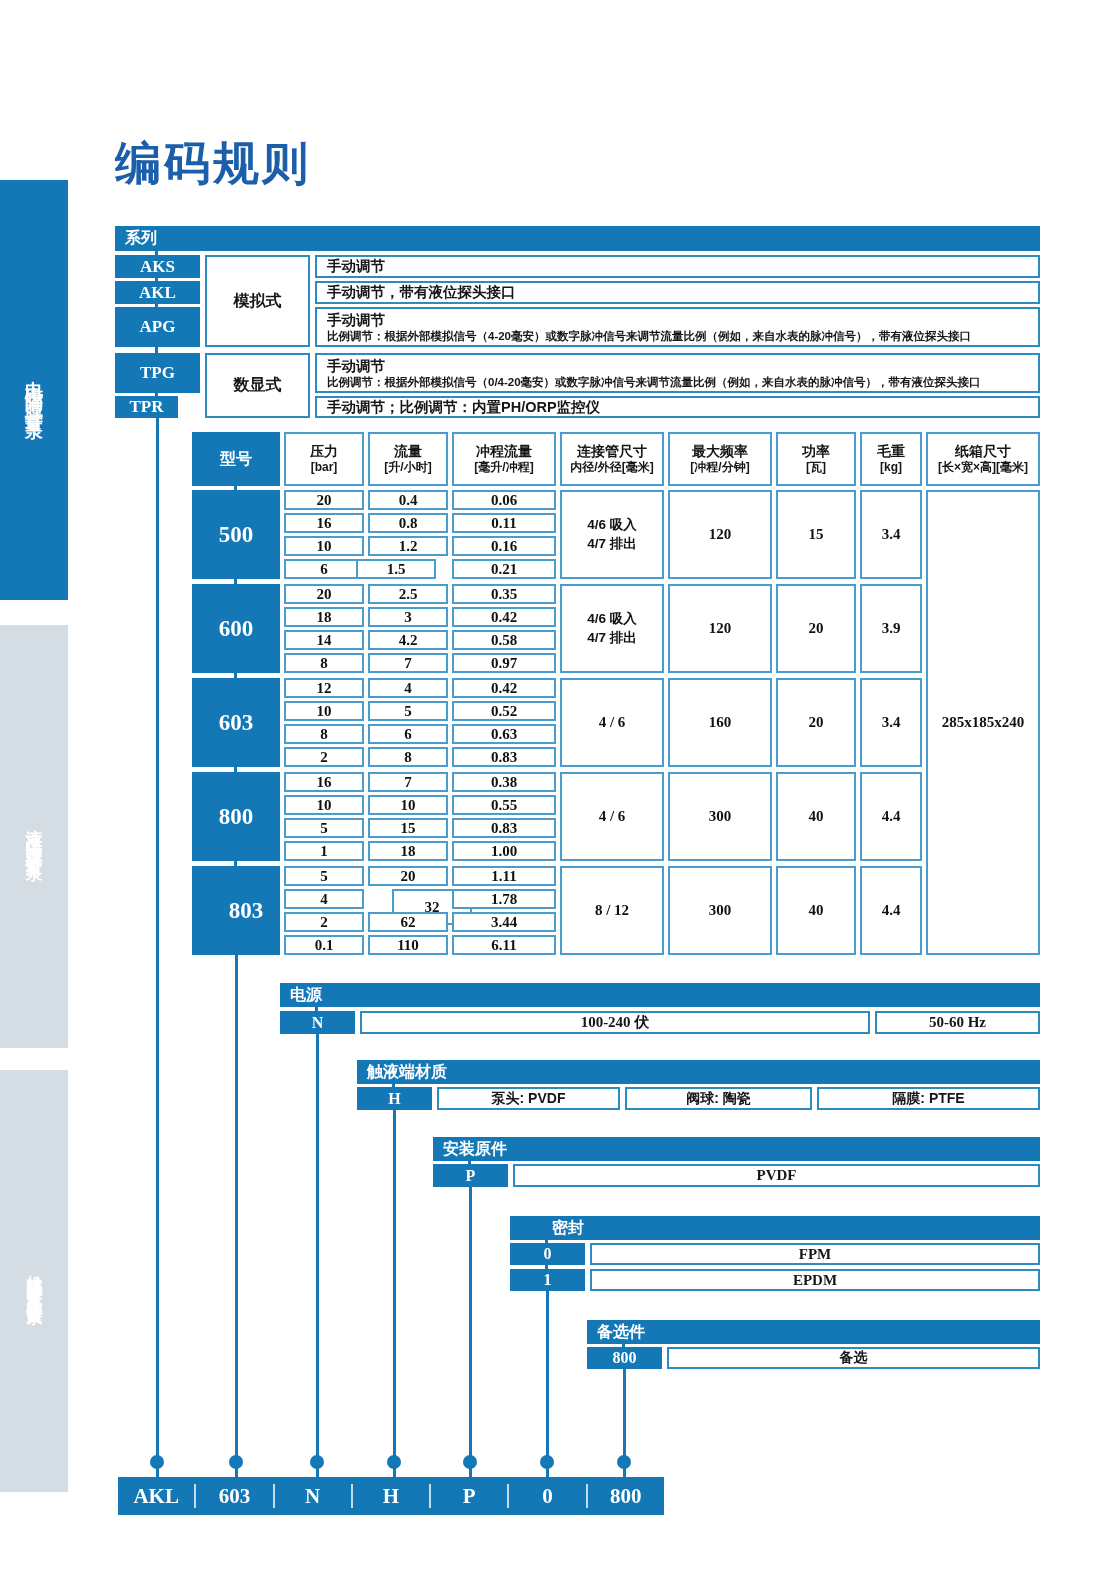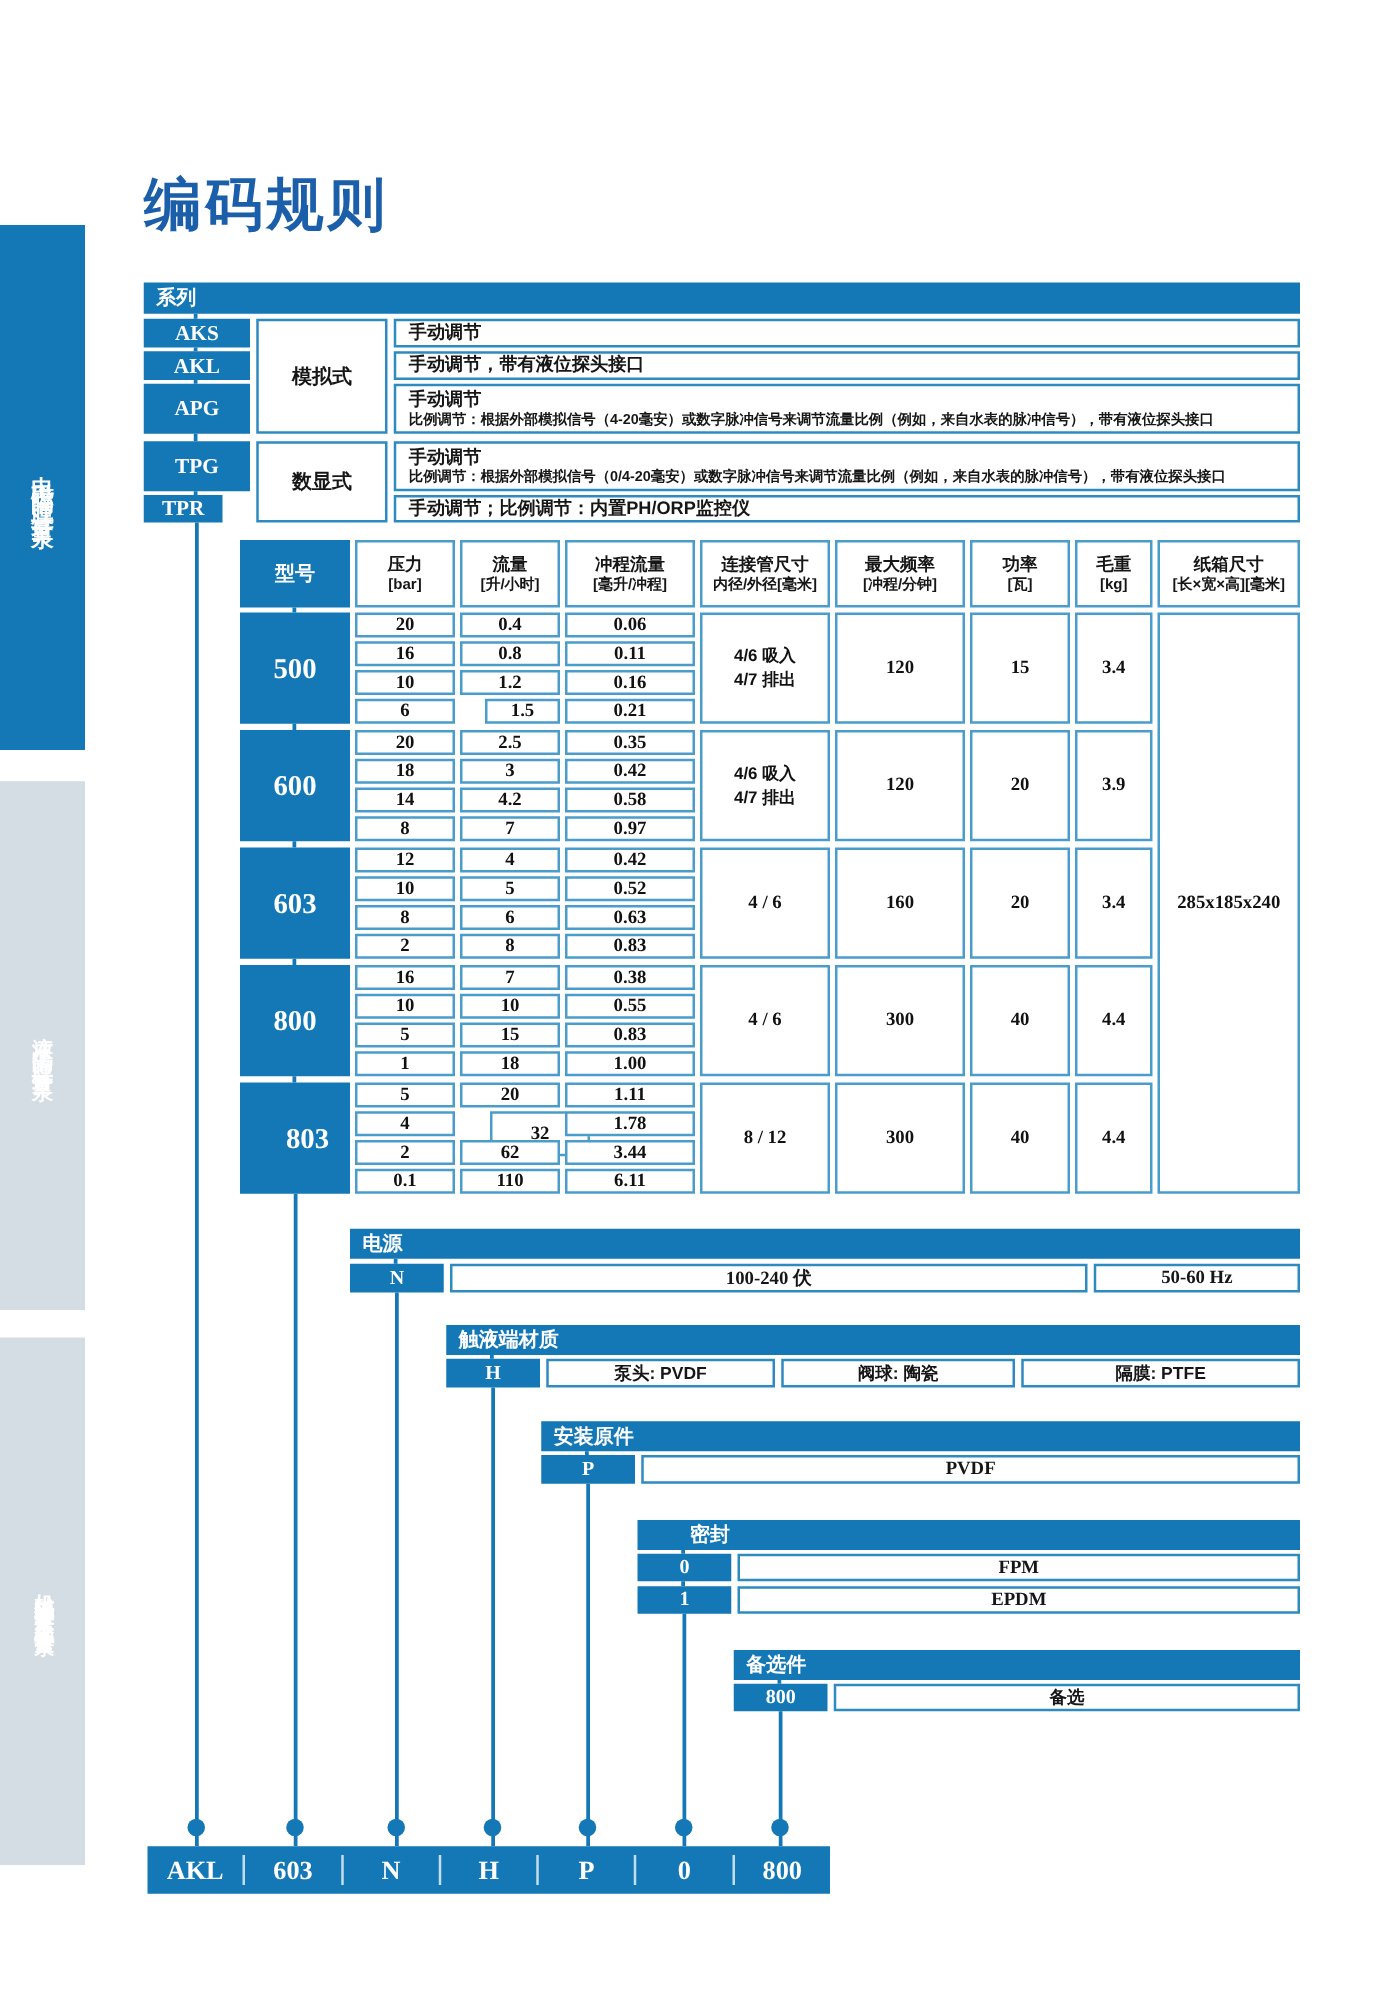--- a/index.html
+++ b/index.html
@@ -150,21 +150,21 @@
   <div class="abs cell" style="left:284px;top:490px;width:80px;height:20px;">20</div>
   <div class="abs cell" style="left:368px;top:490px;width:80px;height:20px;">0.4</div>
   <div class="abs cell" style="left:452px;top:490px;width:104px;height:20px;">0.06</div>
   <div class="abs cell" style="left:284px;top:513px;width:80px;height:20px;">16</div>
   <div class="abs cell" style="left:368px;top:513px;width:80px;height:20px;">0.8</div>
   <div class="abs cell" style="left:452px;top:513px;width:104px;height:20px;">0.11</div>
   <div class="abs cell" style="left:284px;top:536px;width:80px;height:20px;">10</div>
   <div class="abs cell" style="left:368px;top:536px;width:80px;height:20px;">1.2</div>
   <div class="abs cell" style="left:452px;top:536px;width:104px;height:20px;">0.16</div>
   <div class="abs cell" style="left:284px;top:559px;width:80px;height:20px;">6</div>
-  <div class="abs cell" style="left:388px;top:559px;width:60px;height:20px;">1.5</div>
+  <div class="abs cell" style="left:356px;top:559px;width:80px;height:20px;">1.5</div>
   <div class="abs cell" style="left:452px;top:559px;width:104px;height:20px;">0.21</div>
   <div class="abs cell pipe" style="left:560px;top:490px;width:104px;height:89px;">
     <span>4/6 吸入</span>
       <span>4/7 排出</span>
     </div>
   <div class="abs cell" style="left:668px;top:490px;width:104px;height:89px;">120</div>
   <div class="abs cell" style="left:776px;top:490px;width:80px;height:89px;">15</div>
   <div class="abs cell" style="left:860px;top:490px;width:62px;height:89px;">3.4</div>
   <div class="abs tick" style="left:234px;top:579px;height:5px;"></div>
 

